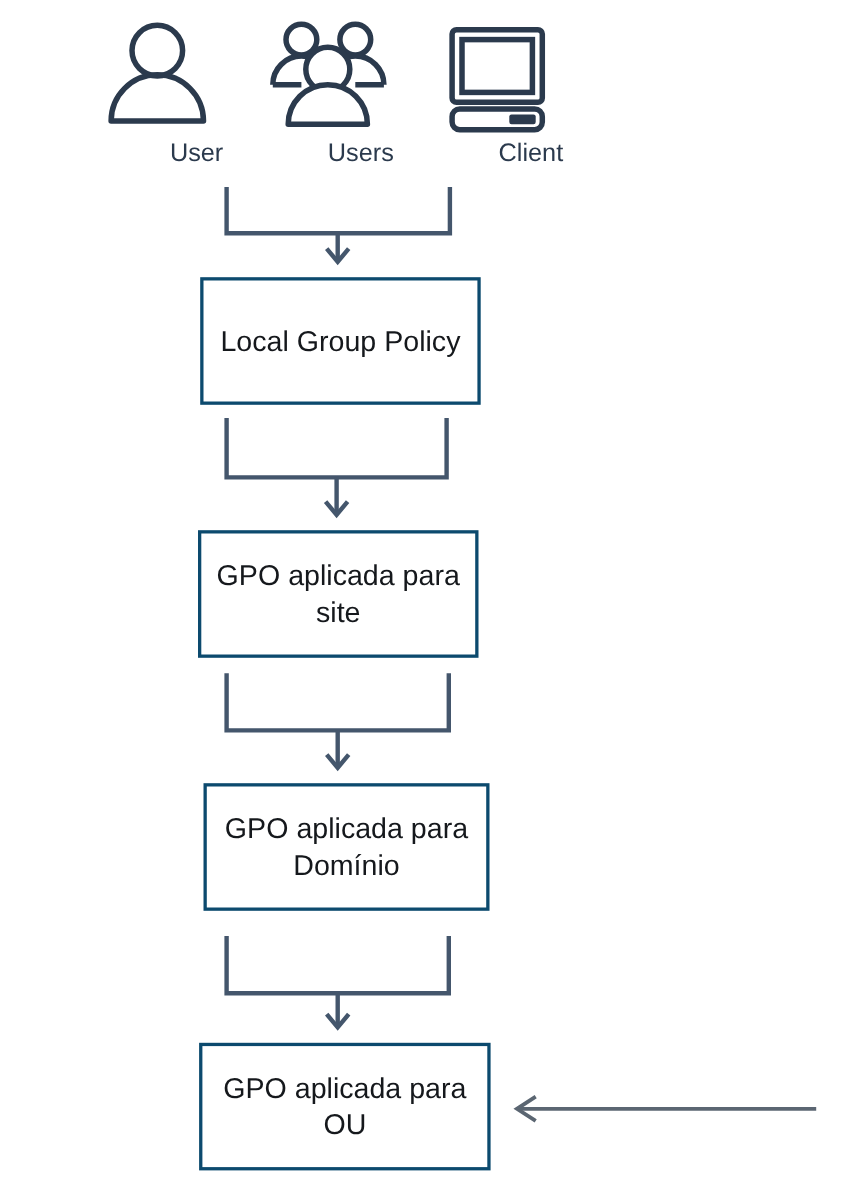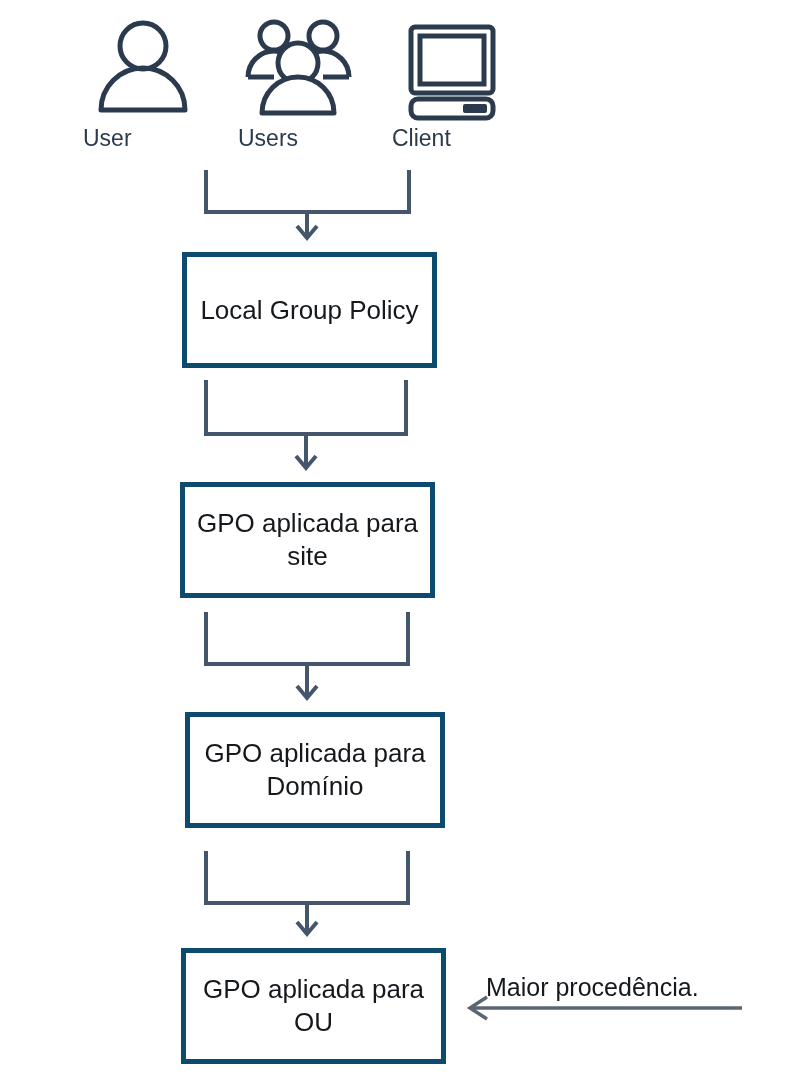--- a/index.html
+++ b/index.html
@@ -19,21 +19,21 @@
     left: 0;
     top: 0;
     width: 787px;
     height: 1077px;
   }
 
   
   .icon-col {
     position: absolute;
     width: 120px;
-    text-align: left;
+    text-align: right;
   }
   .icon-art {
     width: 120px;
     height: 108px;
     display: block;
   }
   .icon-label {
     display: block;
     margin-top: 2px;
     font-size: 23px;
@@ -44,21 +44,21 @@
   }
 
   #col-user  { left: 83px;  top: 14px; }
   #col-users { left: 238px; top: 14px; }
   #col-client{ left: 392px; top: 14px; }
 
   
   .node-box {
     position: absolute;
     box-sizing: border-box;
-    border: 5px solid #0c4a6e;
+    border: 3px solid #0c4a6e;
     background: #ffffff;
     display: flex;
     align-items: center;
     justify-content: center;
     text-align: center;
   }
   .node-text {
     font-size: 26px;
     line-height: 33px;
     color: #15181c;
@@ -168,15 +168,14 @@
   </div>
 
   <div class="node-box" id="box-site">
     <span class="node-text">GPO aplicada para site</span>
   </div>
 
   <div class="node-box" id="box-ou">
     <span class="node-text">GPO aplicada para OU</span>
   </div>
 
-  <div id="note-precedence">Maior procedência.</div>
 
 </div>
 
 </body></html>

